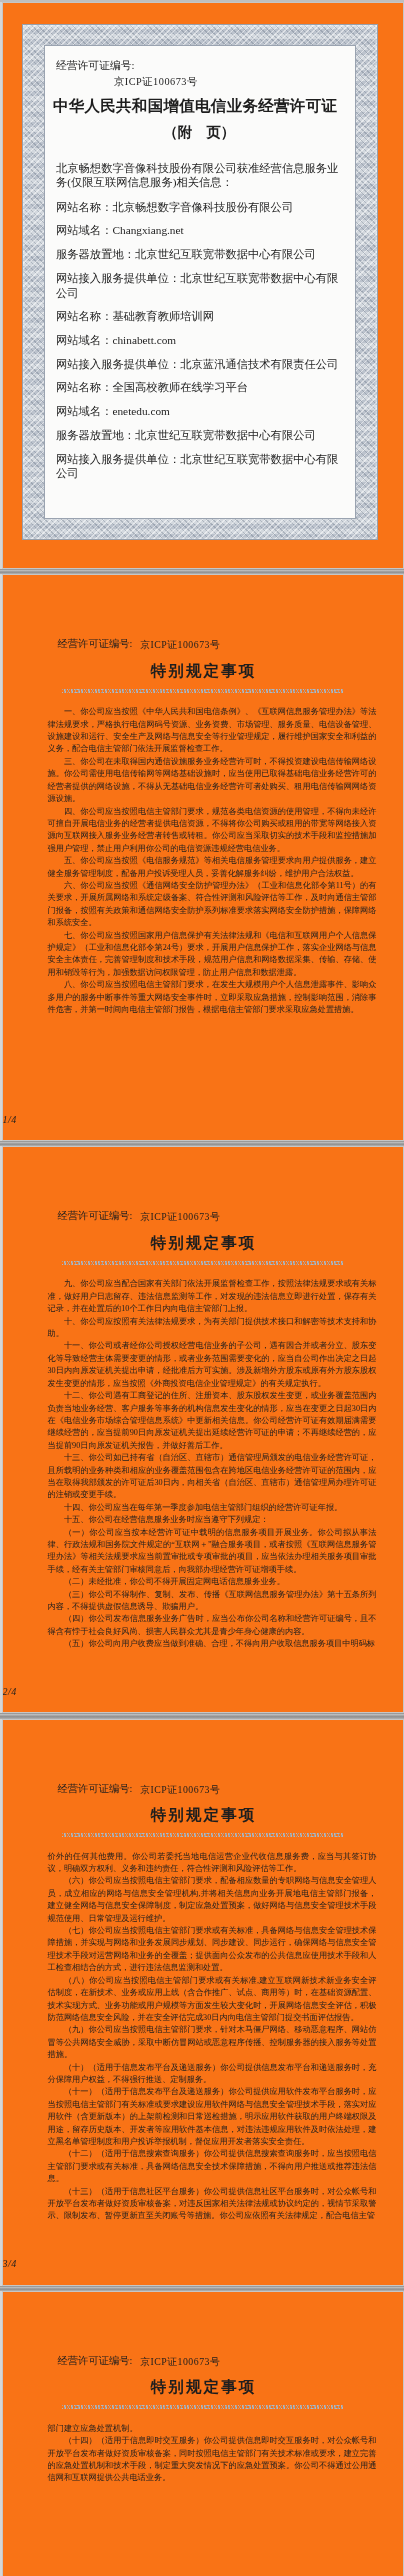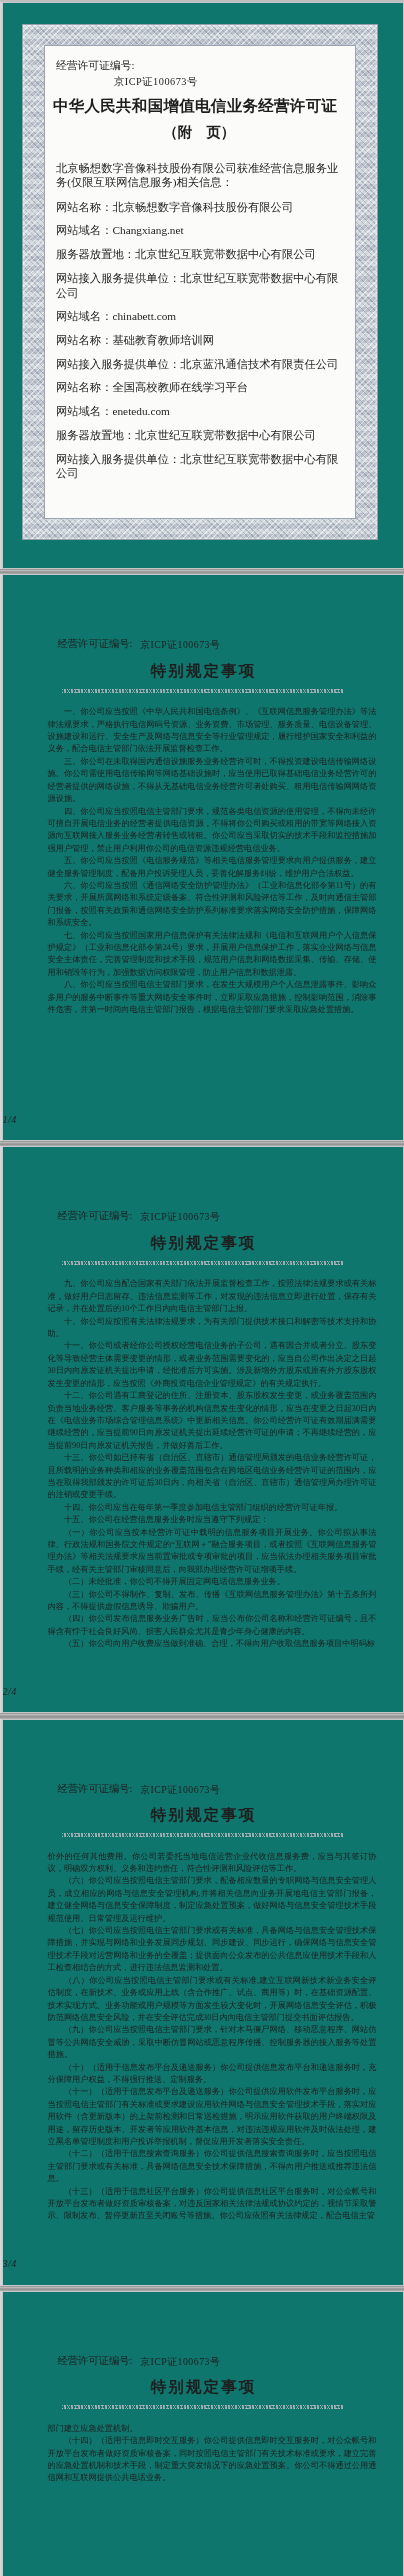--- a/index.html
+++ b/index.html
@@ -11,21 +11,21 @@
     color: #1e1e1e;
   }
   .doc { width: 405px; }
 
   
   .gap { height: 5.2px; background: linear-gradient(180deg, #c6c6c6, #8e8e8e 55%, #b4b4b4); border-top: 0.5px solid #9a9a9a; }
   .gap.top { height: 2.1px; border-top: none; background: #bfbfbf; }
 
   .sheet {
     position: relative;
-    background: #0f766e;
+    background: #f97316;
     margin: 0 1.5px;
     border: 0.5px solid #c6c6c6;
     overflow: hidden;
   }
   .sheet.cert { height: 567px; }
   .sheet.prov { height: 567px; }
   .sheet.prov.last { height: 580px; }
 
   
   .cert-frame {
@@ -83,22 +83,22 @@
         </div>
         <h1 class="cert-title">中华人民共和国增值电信业务经营许可证</h1>
         <div class="cert-sub">（附　页）</div>
         <div class="cert-body">
           <p class="cert-intro">北京畅想数字音像科技股份有限公司获准经营信息服务业务(仅限互联网信息服务)相关信息：</p>
           <div>
               <p class="cert-entry">网站名称：北京畅想数字音像科技股份有限公司</p>
               <p class="cert-entry">网站域名：Changxiang.net</p>
               <p class="cert-entry">服务器放置地：北京世纪互联宽带数据中心有限公司</p>
               <p class="cert-entry">网站接入服务提供单位：北京世纪互联宽带数据中心有限公司</p>
+              <p class="cert-entry">网站名称：基础教育教师培训网</p>
               <p class="cert-entry">网站域名：chinabett.com</p>
-              <p class="cert-entry">网站名称：基础教育教师培训网</p>
               <p class="cert-entry">网站接入服务提供单位：北京蓝汛通信技术有限责任公司</p>
               <p class="cert-entry">网站名称：全国高校教师在线学习平台</p>
               <p class="cert-entry">网站域名：enetedu.com</p>
               <p class="cert-entry">服务器放置地：北京世纪互联宽带数据中心有限公司</p>
               <p class="cert-entry">网站接入服务提供单位：北京世纪互联宽带数据中心有限公司</p>
             </div>
         </div>
       </div>
     </div>
   </section>

